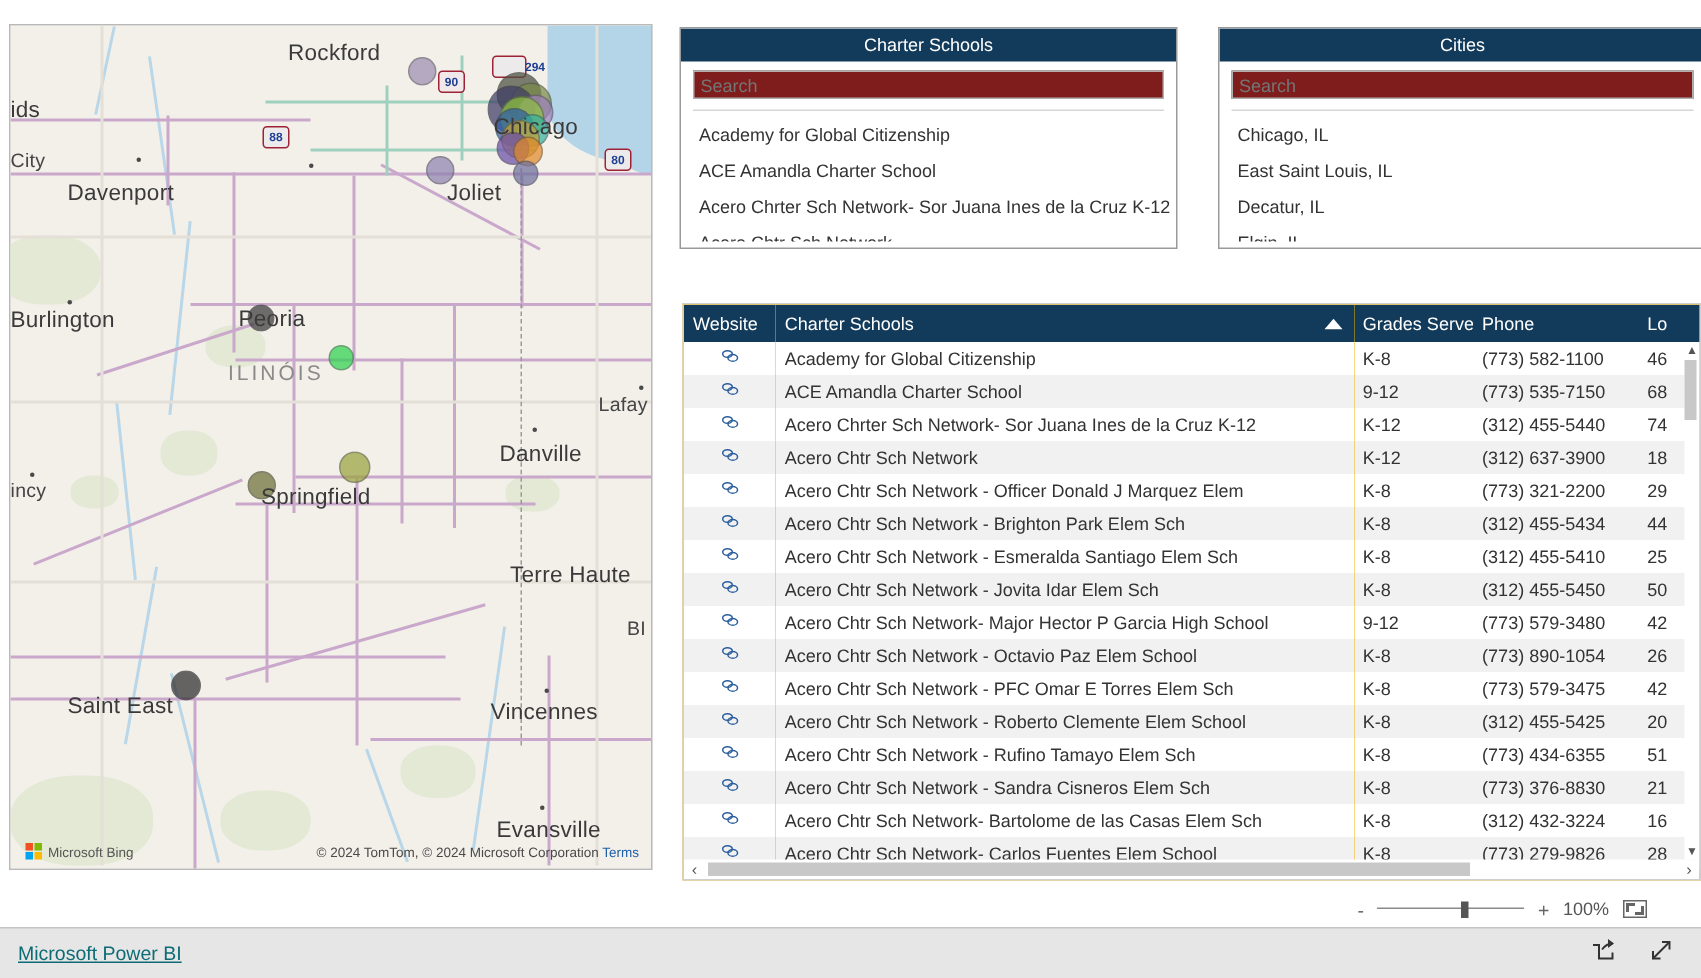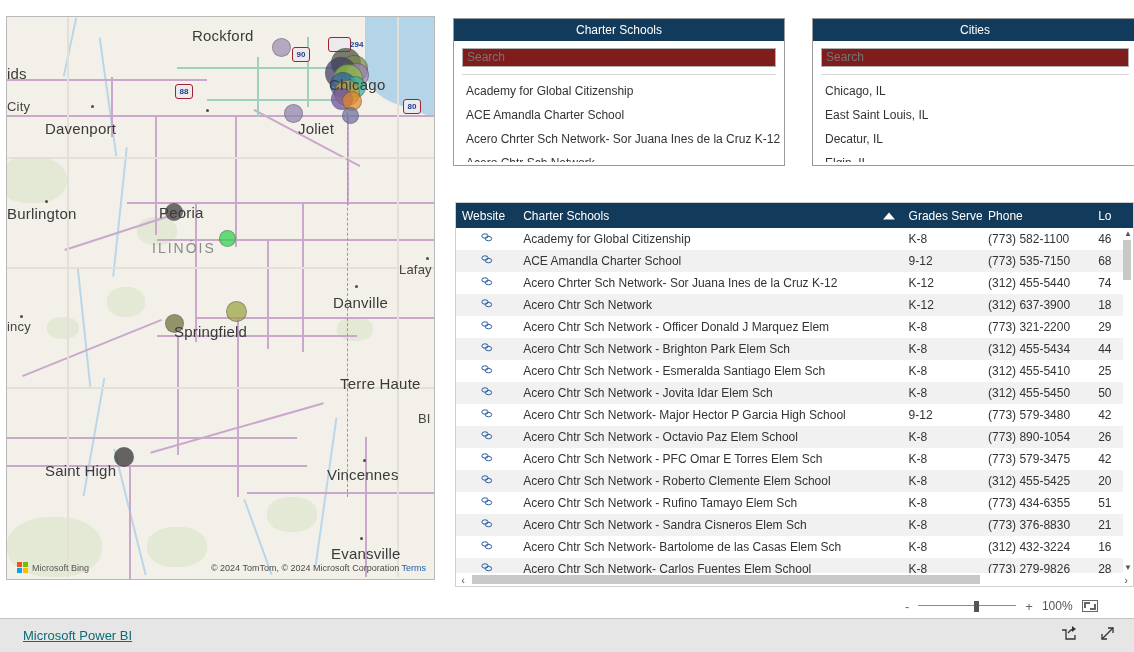--- a/index.html
+++ b/index.html
@@ -172,21 +172,21 @@
   .zb-fit::before, .zb-fit::after {
     content:''; position:absolute; width:4px; height:4px;
   }
   .zb-fit::before { left:1px; top:1px; border-left:2px solid #666; border-top:2px solid #666; }
   .zb-fit::after { right:1px; bottom:1px; border-right:2px solid #666; border-bottom:2px solid #666; }
 
   .footbar {
     position:absolute; left:0; top:618px;
     width:1134px; height:34px;
     background:#e6e6e6; border-top:1px solid #c4c4c4;
-    display:flex; align-items:center;padding-left:11px;
+    display:flex; align-items:center;
   }
   .pbi-link {
     margin-left:12px; font-size:13px; color:#0d6b75;
     text-decoration:underline; cursor:pointer;
   }
   .foot-icons { margin-left:auto; display:flex; gap:22px; margin-right:18px; }
   .foot-icons span { cursor:pointer; color:#333; }
 </style>
 </head>
 <body>
@@ -300,21 +300,21 @@
           <div class="maplabel lbl-lg" style="left: 291px; top: 103px;">Joliet</div>
           <div class="maplabel lbl-lg" style="left: 0px; top: 188px;">Burlington</div>
           <div class="maplabel lbl-lg" style="left: 152px; top: 187px;">Peoria</div>
           <div class="maplabel lbl-state" style="left: 145px; top: 223px;">ILINÓIS</div>
           <div class="maplabel lbl-md" style="left: 392px; top: 245px;">Lafay</div>
           <div class="maplabel lbl-lg" style="left: 326px; top: 277px;">Danville</div>
           <div class="maplabel lbl-md" style="left: 0px; top: 302px;">incy</div>
           <div class="maplabel lbl-lg" style="left: 167px; top: 306px;">Springfield</div>
           <div class="maplabel lbl-lg" style="left: 333px; top: 358px;">Terre Haute</div>
           <div class="maplabel lbl-md" style="left: 411px; top: 394px;">BI</div>
-          <div class="maplabel lbl-lg" style="left: 38px; top: 445px;">Saint High</div>
+          <div class="maplabel lbl-lg" style="left: 38px; top: 445px;">Saint East</div>
           <div class="maplabel lbl-lg" style="left: 320px; top: 449px;">Vincennes</div>
           <div class="maplabel lbl-lg" style="left: 324px; top: 528px;">Evansville</div>
         </div>
 
       <div class="bing-logo">
         <span class="bing-sq">
           <i style="background:#f25022"></i>
             <i style="background:#7fba00"></i>
           <i style="background:#00a4ef"></i>
             <i style="background:#ffb900"></i>

